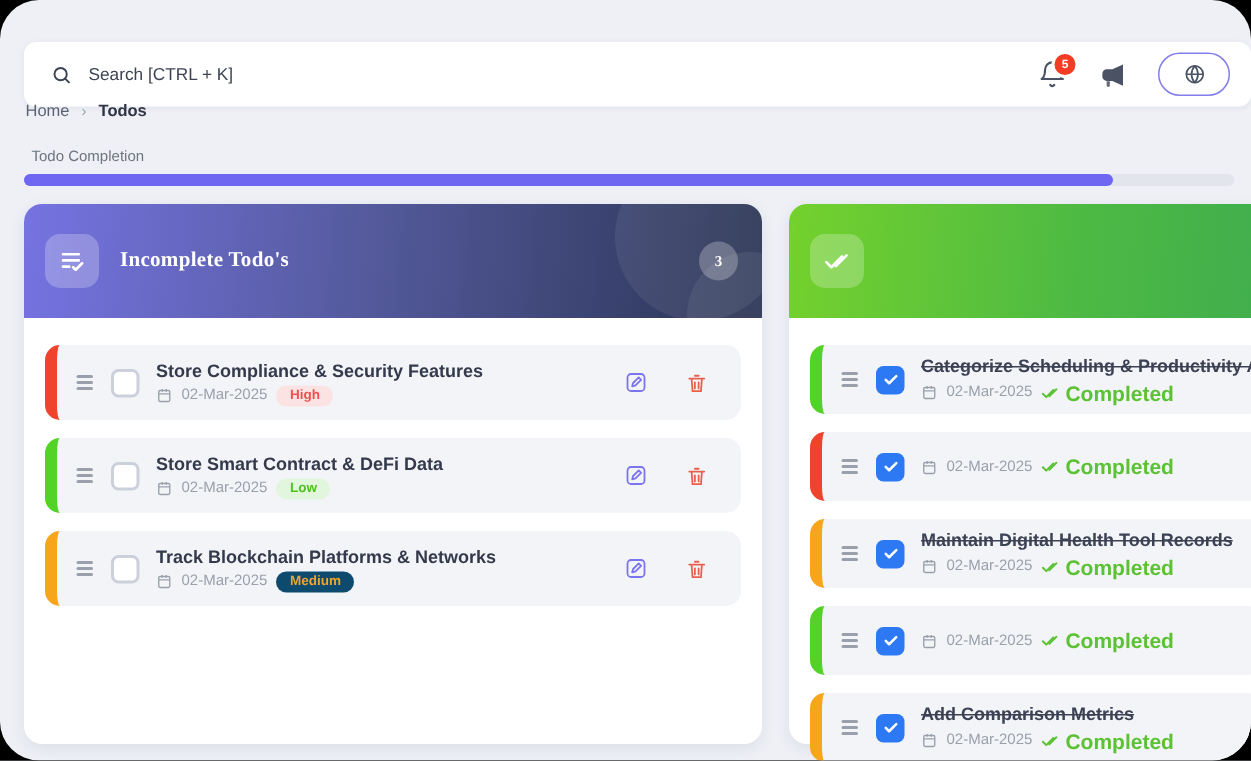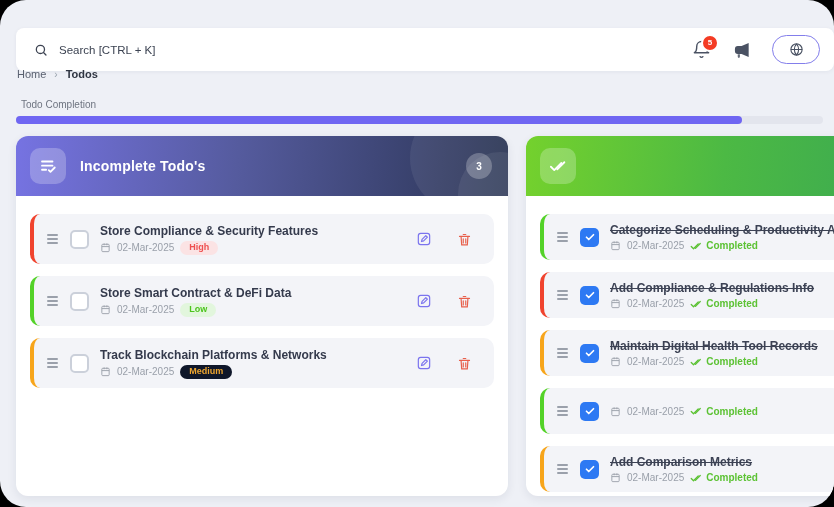--- a/index.html
+++ b/index.html
@@ -24,46 +24,46 @@
   .bc-sep{color:#9aa3ad;font-size:10px;}
   .bc-cur{color:#2f3542;font-weight:700;}
   .prog-label{position:absolute;left:21px;top:99px;font-size:10px;color:#6e7480;}
   .prog-track{position:absolute;left:16px;top:116px;width:807px;height:8px;background:#e3e5ed;border-radius:5px;}
   .prog-fill{height:100%;border-radius:5px;}
 
   
   .card{position:absolute;top:136px;height:360px;background:#fff;border-radius:12px;box-shadow:0 3px 10px rgba(30,35,70,.08);}
   .card-left{left:16px;width:492px;}
   .card-right{left:526px;width:330px;}
-  .card-head{position:relative;height:60px;border-radius:12px 12px 0 0;display:flex;align-items:center;padding:0 14px;overflow:hidden;}
+  .card-head{position:relative;height:76px;border-radius:12px 12px 0 0;display:flex;align-items:center;padding:0 14px;overflow:hidden;font-family:Liberation Serif, serif;}
   .head-incomplete{background:linear-gradient(95deg,#7673e2 0%,#555b9e 45%,#2a3453 100%);}
   .head-completed{background:linear-gradient(95deg,#74d12d 0%,#4cb944 60%,#3fad4e 100%);}
   .chip{width:36px;height:36px;border-radius:10px;background:rgba(255,255,255,.24);display:flex;align-items:center;justify-content:center;flex:0 0 auto;}
   .card-title{margin:0 0 0 14px;font-size:14px;font-weight:700;color:#fff;letter-spacing:.2px;}
   .deco{position:absolute;border-radius:50%;background:rgba(255,255,255,.07);}
   .deco1{width:112px;height:112px;right:-14px;top:-34px;}
   .deco2{width:84px;height:84px;right:-34px;bottom:-40px;}
   .count-badge{position:absolute;right:16px;top:50%;transform:translateY(-50%);width:26px;height:26px;border-radius:50%;
     background:rgba(255,255,255,.25);color:#fff;font-size:10px;font-weight:700;display:flex;align-items:center;justify-content:center;}
 
   .rows{padding:18px 14px;display:flex;flex-direction:column;gap:12px;}
-  .todo-row{background:#f3f4f8;border-left:4px solid #f97316;border-radius:10px;height:50px;display:flex;align-items:center;
+  .todo-row{background:#f3f4f8;border-left:8px solid #f97316;border-radius:10px;height:50px;display:flex;align-items:center;
     padding:0 12px;gap:11px;box-sizing:border-box;}
   .card-right .todo-row{height:46px;}
   .drag{display:flex;flex-direction:column;gap:2.5px;cursor:grab;padding:4px 1px;}
   .drag i{display:block;width:11px;height:1.5px;background:#9aa0ab;border-radius:1px;}
   .cb{width:19px;height:19px;border-radius:5px;border:2px solid #cbd0da;background:#fff;box-sizing:border-box;cursor:pointer;flex:0 0 auto;}
   .cb.checked{border:none;display:flex;align-items:center;justify-content:center;}
   .meta{display:flex;flex-direction:column;gap:3px;min-width:0;}
   .rt{font-size:12px;font-weight:700;color:#343a4c;white-space:nowrap;}
   .done .rt{text-decoration:line-through;color:#3c4254;}
   .sub{display:flex;align-items:center;gap:6px;color:#9aa0aa;}
   .date{font-size:10px;color:#9aa0aa;}
   .prio{font-size:9px;font-weight:700;padding:2.5px 9px;border-radius:9px;line-height:1;}
-  .done-label{display:flex;align-items:center;gap:4px;font-size:10px;font-weight:700;color:#5cc234;}
+  .done-label{display:flex;align-items:center;gap:4px;font-size:14px;font-weight:700;color:#5cc234;}
   .done-label em{font-style:normal;}
   .act{margin-left:0;background:none;border:none;padding:2px;cursor:pointer;display:flex;align-items:center;}
   .act.edit{margin-left:auto;color:#7b74ee;}
   .act.del{margin-left:10px;margin-right:8px;color:#e8604c;}
 </style>
 </head>
 <body>
 
 <div class="screen">
 
@@ -192,21 +192,21 @@
           </span>
         <span class="cb"></span>
         <div class="meta">
           <div class="rt">Track Blockchain Platforms &amp; Networks</div>
           <div class="sub">
             <svg width="11" height="11" viewBox="0 0 24 24" fill="none" stroke="currentColor" stroke-width="2">
                 <rect x="4" y="5" width="16" height="16" rx="2"></rect>
                 <path d="M4 10h16M9 3v4M15 3v4"></path>
               </svg>
             <span class="date">02-Mar-2025</span>
-            <span class="prio" style="background: #0f172a; color: rgb(237, 165, 47);">Medium</span>
+            <span class="prio" style="background: #0c4a6e; color: rgb(237, 165, 47);">Medium</span>
           </div>
         </div>
         <button class="act edit">
             <svg width="16" height="16" viewBox="0 0 24 24" fill="none" stroke="currentColor" stroke-width="1.8" stroke-linejoin="round">
               <rect x="3.5" y="3.5" width="17" height="17" rx="3.5"></rect>
               <path d="M8.2 15.8l.9-3.3 5.6-5.6 2.4 2.4-5.6 5.6-3.3.9z"></path>
             </svg>
           </button>
         <button class="act del">
             <svg width="15" height="15" viewBox="0 0 24 24" fill="none" stroke="currentColor" stroke-width="1.9" stroke-linecap="round">
@@ -264,21 +264,20 @@
             <i></i>
             <i></i>
             <i></i>
           </span>
         <span class="cb checked" style="background: rgb(45, 121, 243);">
             <svg width="12" height="12" viewBox="0 0 24 24" fill="none" stroke="#fff" stroke-width="3.4" stroke-linecap="round" stroke-linejoin="round">
               <path d="M5 12.5l4.5 4.5L19 7.5"></path>
             </svg>
           </span>
         <div class="meta">
-          <div class="rt">Add Compliance &amp; Regulations Info</div>
           <div class="sub">
             <svg width="11" height="11" viewBox="0 0 24 24" fill="none" stroke="currentColor" stroke-width="2">
                 <rect x="4" y="5" width="16" height="16" rx="2"></rect>
                 <path d="M4 10h16M9 3v4M15 3v4"></path>
               </svg>
             <span class="date">02-Mar-2025</span>
             <span class="done-label">
                 <svg width="12" height="12" viewBox="0 0 24 24" fill="none" stroke="currentColor" stroke-width="2.6" stroke-linecap="round" stroke-linejoin="round">
                   <path d="M2.5 13l4.5 4.5L16.5 8"></path>
                   <path d="M11 16.5L20.5 7"></path>

